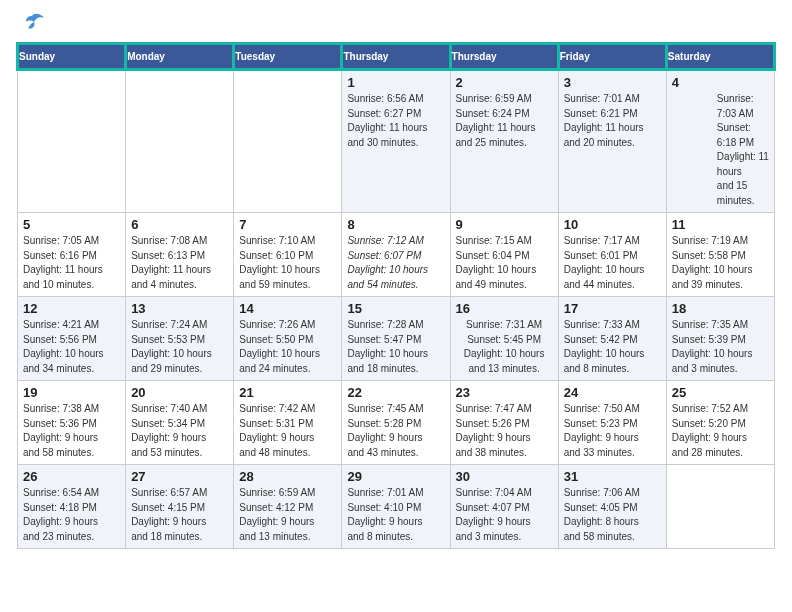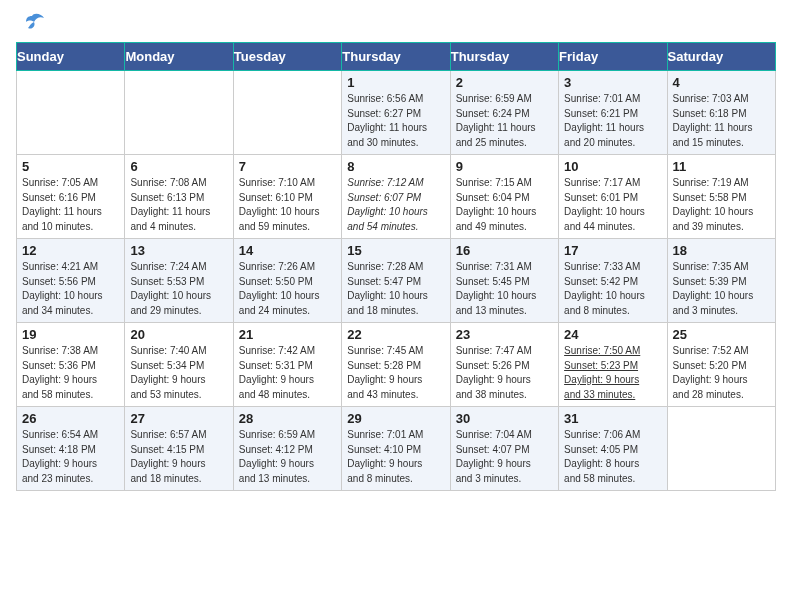--- a/index.html
+++ b/index.html
@@ -42,25 +42,25 @@
       font-size: 16px;
       color: #444;
     }
     table {
       width: 100%;
       border-collapse: collapse;
     }
     thead th {
       background: #3b5998;
       color: #fff;
-      font-size: 13px;
+      font-size: 10px;
       font-weight: bold;
       padding: 6px 0;
       text-align: left;
-      border: 1px solid #14b8a6;
+      border: 3px solid #14b8a6;
     }
     tbody tr {
       vertical-align: top;
     }
     tbody td {
       border: 1px solid #ccc;
       padding: 4px 5px;
       font-size: 10.5px;
       color: #222;
       width: 14.28%;
@@ -141,21 +141,21 @@
         </td>
         <td>
           <span class="day-num">3</span>
           <div class="day-info" style="white-space: pre-line;">Sunrise: 7:01 AM
 Sunset: 6:21 PM
 Daylight: 11 hours
 and 20 minutes.</div>
         </td>
         <td>
           <span class="day-num">4</span>
-          <div class="day-info" style="white-space: pre-line;">Sunrise: 7:03 AM
+          <div class="day-info" style="white-space: pre-line; margin-left: 45px;">Sunrise: 7:03 AM
 Sunset: 6:18 PM
 Daylight: 11 hours
 and 15 minutes.</div>
         </td>
       </tr>
       <tr>
         <td>
           <span class="day-num">5</span>
           <div class="day-info" style="white-space: pre-line;">Sunrise: 7:05 AM
 Sunset: 6:16 PM
@@ -229,21 +229,21 @@
         </td>
         <td>
           <span class="day-num">15</span>
           <div class="day-info" style="white-space: pre-line;">Sunrise: 7:28 AM
 Sunset: 5:47 PM
 Daylight: 10 hours
 and 18 minutes.</div>
         </td>
         <td>
           <span class="day-num">16</span>
-          <div class="day-info" style="white-space: pre-line;">Sunrise: 7:31 AM
+          <div class="day-info" style="white-space: pre-line; text-align: center;">Sunrise: 7:31 AM
 Sunset: 5:45 PM
 Daylight: 10 hours
 and 13 minutes.</div>
         </td>
         <td>
           <span class="day-num">17</span>
           <div class="day-info" style="white-space: pre-line;">Sunrise: 7:33 AM
 Sunset: 5:42 PM
 Daylight: 10 hours
 and 8 minutes.</div>
@@ -287,21 +287,21 @@
         </td>
         <td>
           <span class="day-num">23</span>
           <div class="day-info" style="white-space: pre-line;">Sunrise: 7:47 AM
 Sunset: 5:26 PM
 Daylight: 9 hours
 and 38 minutes.</div>
         </td>
         <td>
           <span class="day-num">24</span>
-          <div class="day-info" style="white-space: pre-line; text-decoration: underline;">Sunrise: 7:50 AM
+          <div class="day-info" style="white-space: pre-line;">Sunrise: 7:50 AM
 Sunset: 5:23 PM
 Daylight: 9 hours
 and 33 minutes.</div>
         </td>
         <td>
           <span class="day-num">25</span>
           <div class="day-info" style="white-space: pre-line;">Sunrise: 7:52 AM
 Sunset: 5:20 PM
 Daylight: 9 hours
 and 28 minutes.</div>

